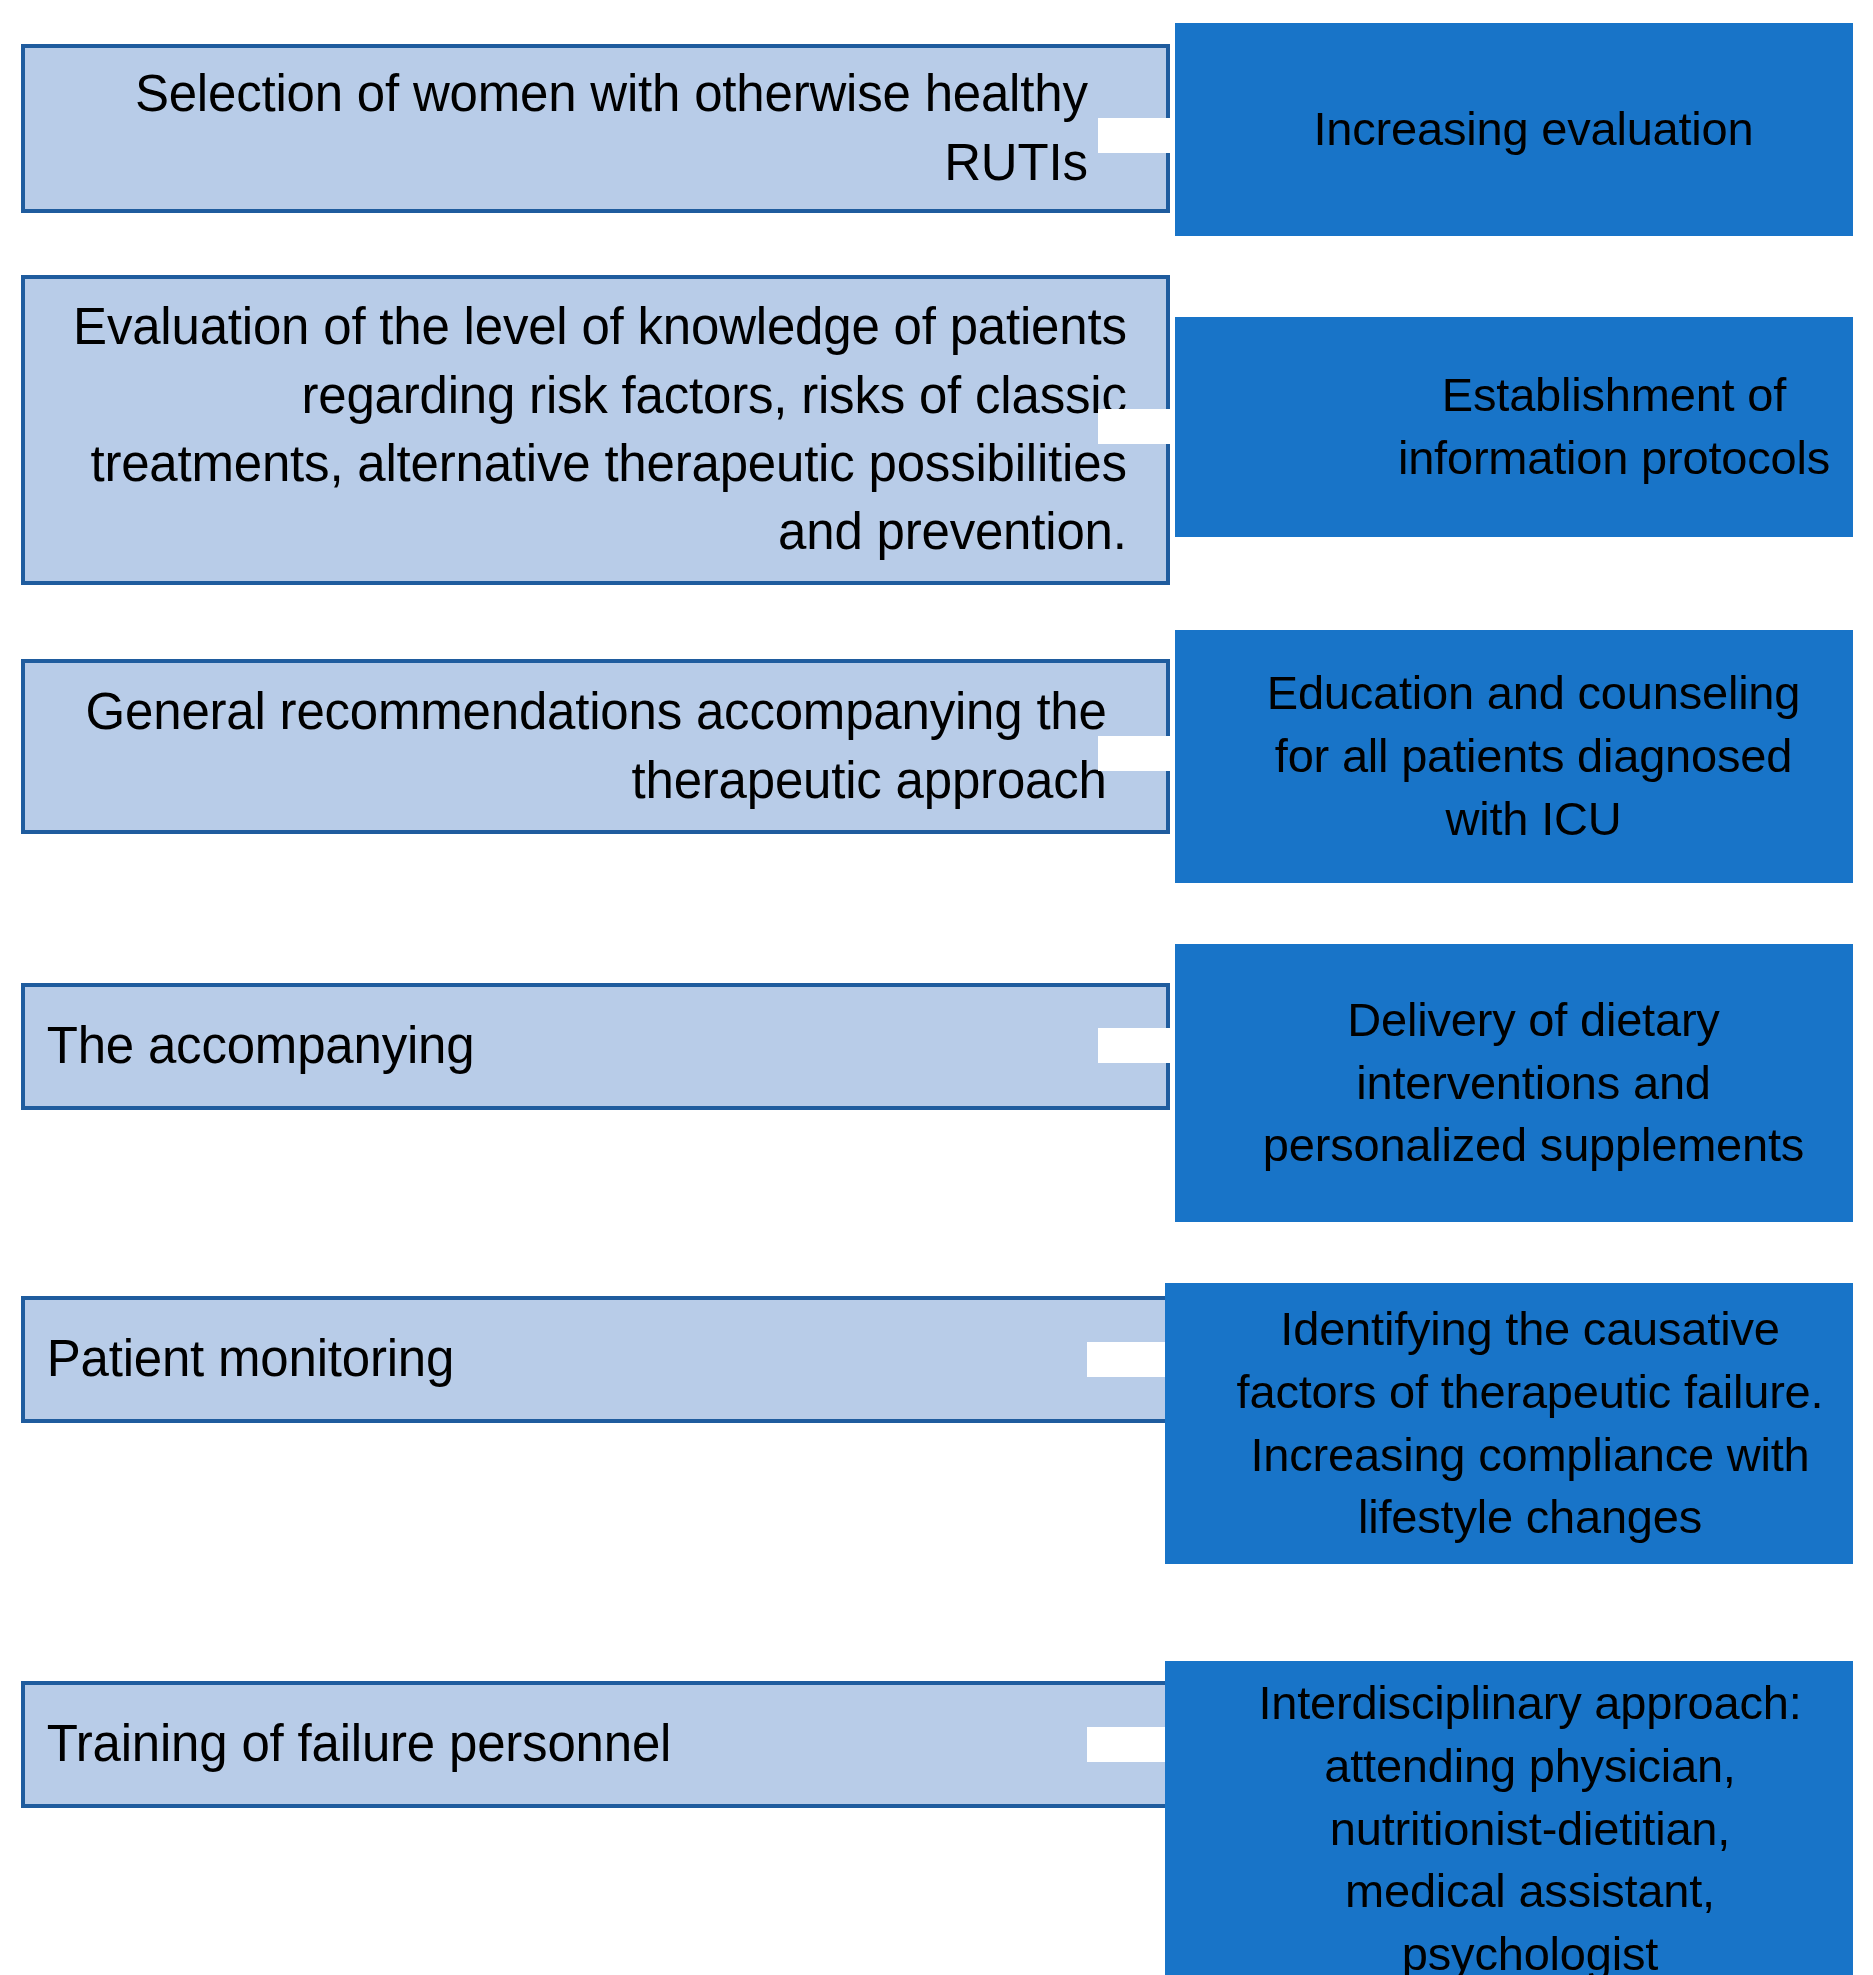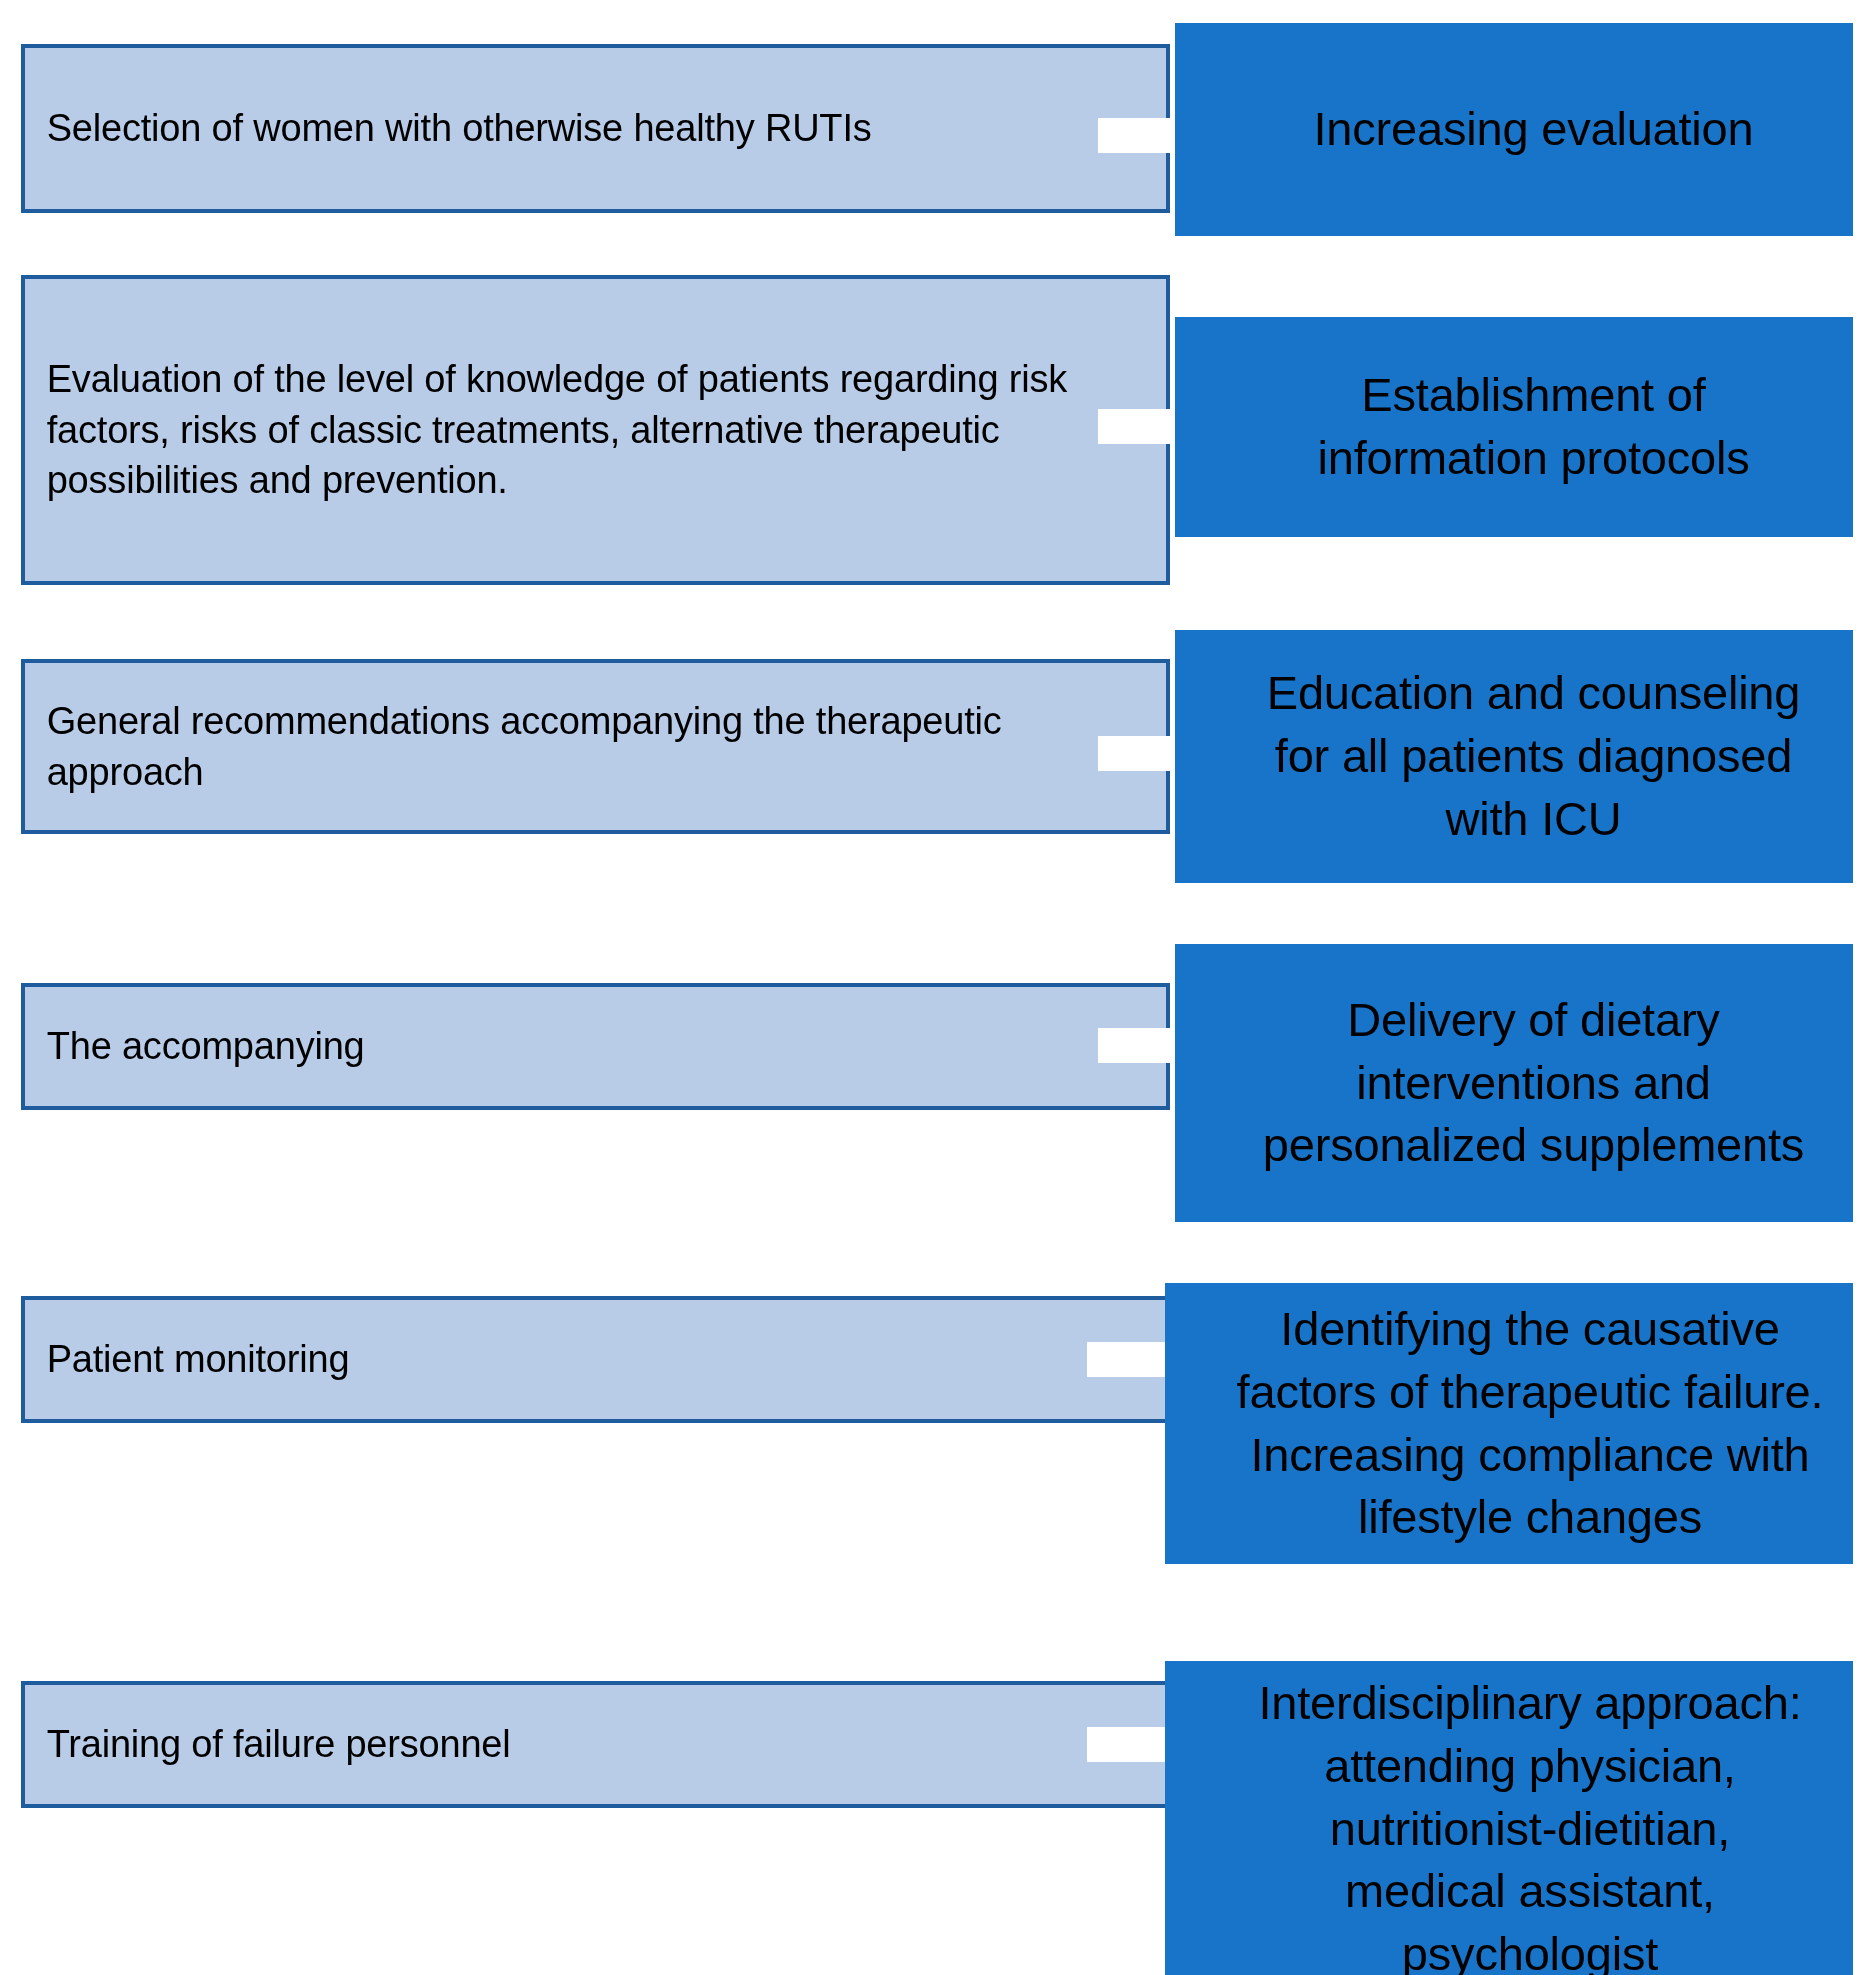--- a/index.html
+++ b/index.html
@@ -23,24 +23,24 @@
     position: absolute;
     box-sizing: border-box;
     background: #b8cce8;
     border: 4.5px solid #1f5c9e;
     display: flex;
     align-items: center;
     justify-content: flex-start;
     padding: 6.5px 17px 6.5px 22px;
   }
   .left-box .label {
-    font-size: 38px;
+    font-size: 51px;
     line-height: 1.34;
     color: #000000;
-    text-align: left;
+    text-align: right;
     letter-spacing: -0.2px;
     white-space: pre-line;
   }
 
   
   .right-box {
     position: absolute;
     box-sizing: border-box;
     background: #1874c8;
     display: flex;
@@ -86,21 +86,21 @@
   <div class="left-box" style="left:20.7px; top:275px; width:1149px; height:310px;">
     <span class="label" style="max-width:1080px;">Evaluation of the level of knowledge of patients regarding risk factors, risks of classic treatments, alternative therapeutic possibilities and prevention.</span>
   </div>
 
   <div class="arrow" style="left:1098px; top:391px; width:162px; height:71px;">
     <svg viewBox="0 0 250 110" preserveAspectRatio="none" aria-hidden="true">
       <polygon points="0,28 148,28 148,0 250,55 148,110 148,82 0,82" fill="#ffffff"></polygon>
     </svg>
   </div>
 
-  <div class="right-box" style="left:1175px; top:317px; width:678px; height:220px;">
+  <div class="right-box" style="left:1175px; top:317px; width:678px; height:220px;justify-content:flex-end;">
     <span class="label">Establishment of
 information protocols</span>
   </div>
 
   <div class="left-box" style="left:20.7px; top:659px; width:1149px; height:175px;">
     <span class="label" style="max-width:1060px;">General recommendations accompanying the therapeutic approach</span>
   </div>
 
   <div class="arrow" style="left:1098px; top:718px; width:162px; height:71px;">
     <svg viewBox="0 0 250 110" preserveAspectRatio="none" aria-hidden="true">

